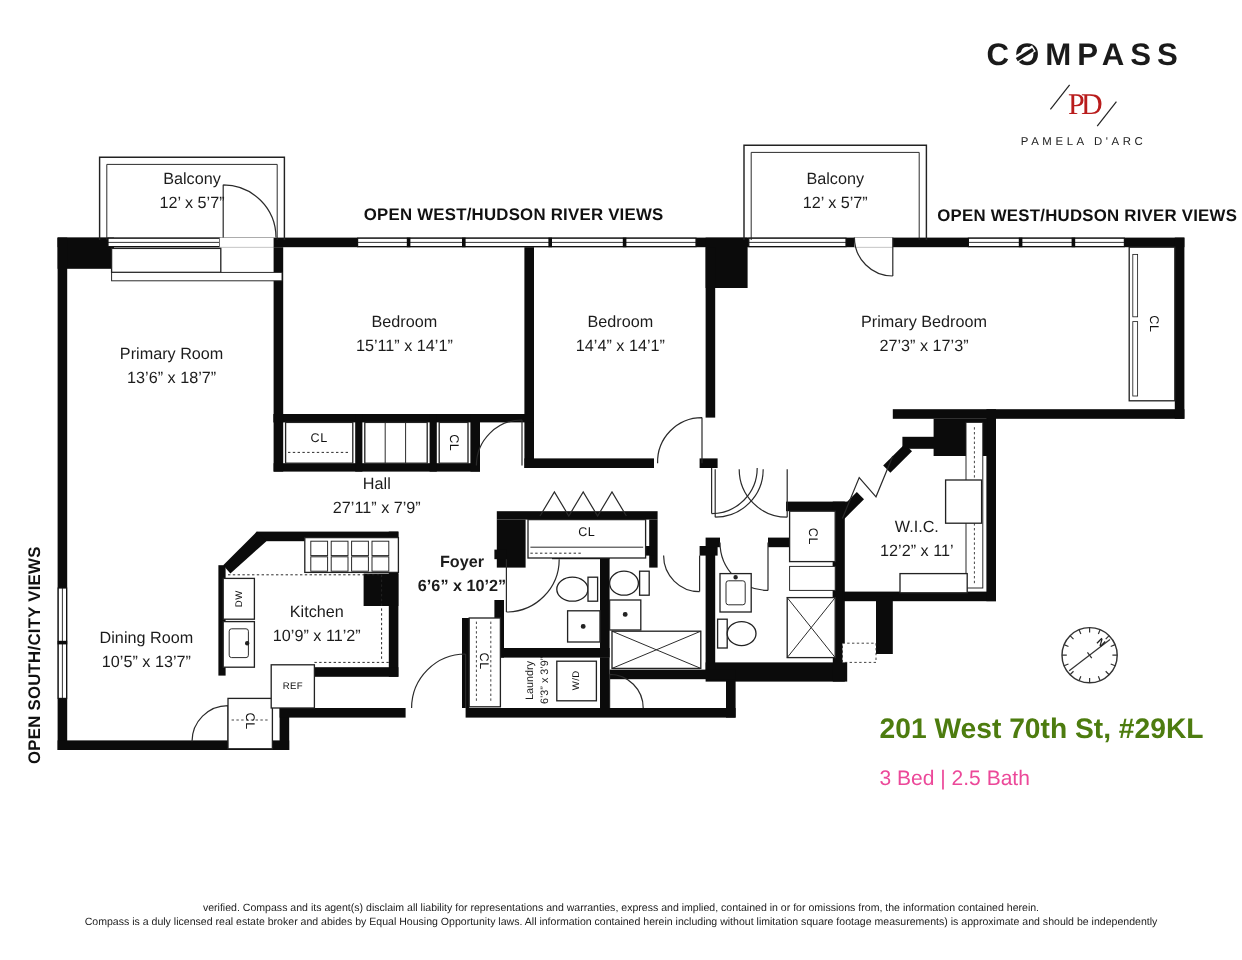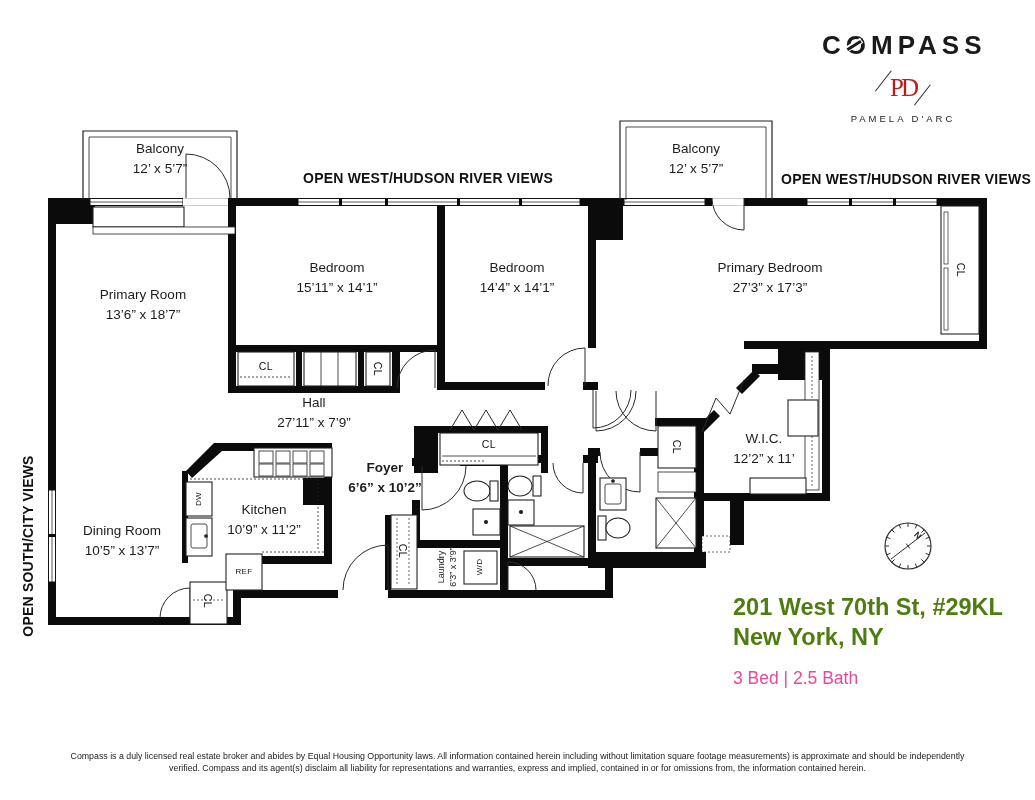--- a/index.html
+++ b/index.html
@@ -311,22 +311,21 @@
   <div class="lbl cl rot90" style="left:208px;top:601px;">CL</div>
   <div class="lbl cl rot90" style="left:677px;top:447px;">CL</div>
   <div class="lbl cl rot90" style="left:961px;top:270px;">CL</div>
   <div class="lbl tinylbl" style="left:244px;top:572px;">REF</div>
   <div class="lbl tinylbl rotn90" style="left:199px;top:499px;">DW</div>
   <div class="lbl tinylbl rotn90" style="left:480px;top:567px;">W/D</div>
   <div class="lbl north rot45" style="left:917px;top:536px;">N</div>
 
   <div class="listing">
     <div class="addr">201 West 70th St, #29KL</div>
-    <div class="addr">New York, NY</div>
     <div class="bedbath">3 Bed | 2.5 Bath</div>
   </div>
 
   <div class="disclaimer">
+    <div>verified. Compass and its agent(s) disclaim all liability for representations and warranties, express and implied, contained in or for omissions from, the information contained herein.</div>
     <div>Compass is a duly licensed real estate broker and abides by Equal Housing Opportunity laws. All information contained herein including without limitation square footage measurements) is approximate and should be independently</div>
-    <div>verified. Compass and its agent(s) disclaim all liability for representations and warranties, express and implied, contained in or for omissions from, the information contained herein.</div>
   </div>
 
 </div>
 
 </body></html>

